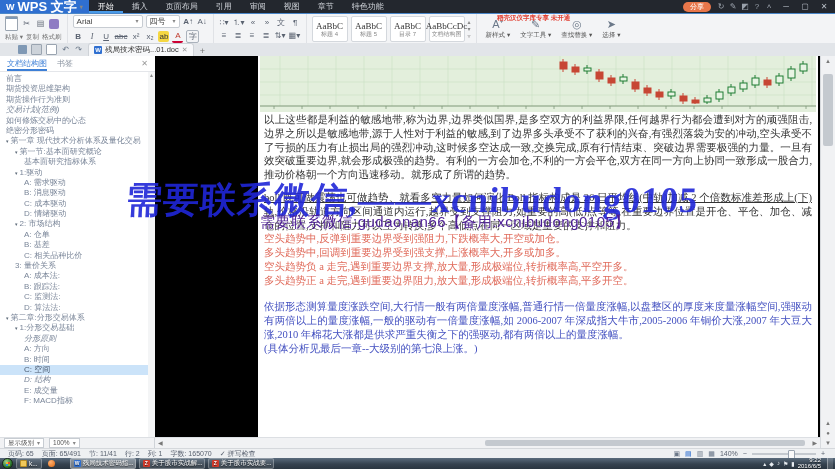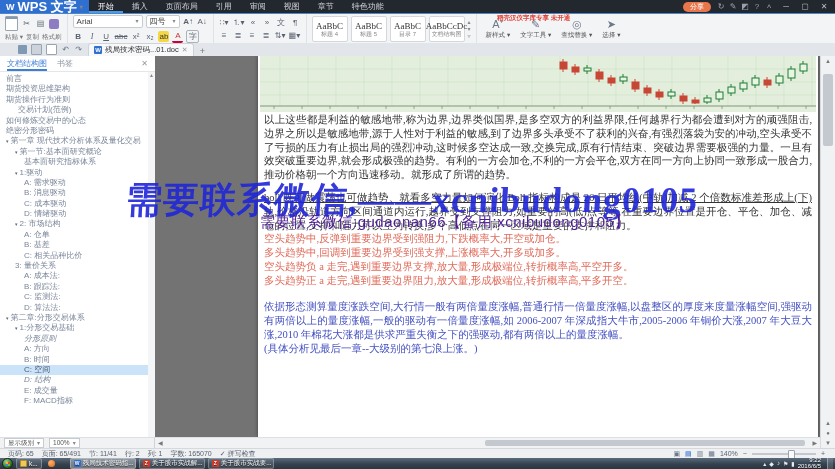--- a/index.html
+++ b/index.html
@@ -82,21 +82,21 @@
   .nav-row .arr{font-size:5px;color:#5f6b7a;}
   .nav-scroll{position:absolute;right:0;top:0;width:7px;height:100%;background:#f4f5f6;}
   .nav-scroll .up{position:absolute;top:0;left:0;width:7px;text-align:center;font-size:5px;color:#888;}
   .nav-footer{left:0;top:437px;width:155px;height:11px;background:#f1f2f4;
               border-right:1px solid #cfd3d8;border-top:1px solid #dcdfe3;display:flex;
               align-items:center;gap:5px;padding:0 4px;box-sizing:border-box;}
   .mini-sel{background:#fff;border:1px solid #c7ccd2;font-size:6.5px;color:#555;height:8px;
             line-height:8px;padding:0 3px;display:flex;align-items:center;gap:3px;}
 
   
-  .canvas{left:155px;top:56px;width:665px;height:381px;background:#737373;overflow:hidden;}
+  .canvas{left:155px;top:56px;width:665px;height:381px;background:#000000;overflow:hidden;}
   .page{position:absolute;left:103px;top:0;width:560px;height:381px;background:#fff;
         box-shadow:0 0 4px rgba(0,0,0,.45);}
   .chart{position:absolute;left:2px;top:0;width:556px;height:56px;}
   .doc-text{position:absolute;left:6px;right:6px;top:57px;font-family:"Liberation Serif",serif;
             font-size:10.5px;line-height:13.8px;color:#333;text-align:justify;}
   .p2{margin-top:9px;}
   .p2 .ul{text-decoration:underline;}
   .redlines{margin-top:0;color:#e06a5a;}
   .redlines div{line-height:14px;}
   .bluep{margin-top:12px;color:#4350c0;}
@@ -323,21 +323,21 @@
         </div>
     <div class="nav-row" style="padding-left: 6px;">
           <span>前言</span>
         </div>
         <div class="nav-row" style="padding-left: 6px;">
           <span>期货投资思维架构</span>
         </div>
         <div class="nav-row" style="padding-left: 6px;">
           <span>期货操作行为准则</span>
         </div>
-        <div class="nav-row" style="padding-left: 18px;">
+        <div class="nav-row" style="padding-left: 6px; font-style: italic;">
           <span>交易计划(范例)</span>
         </div>
         <div class="nav-row" style="padding-left: 6px;">
           <span>如何修炼交易中的心态</span>
         </div>
         <div class="nav-row" style="padding-left: 6px;">
           <span>绝密分形密码</span>
         </div>
         <div class="nav-row" style="padding-left: 6px;">
           <span class="arr">▾</span>

